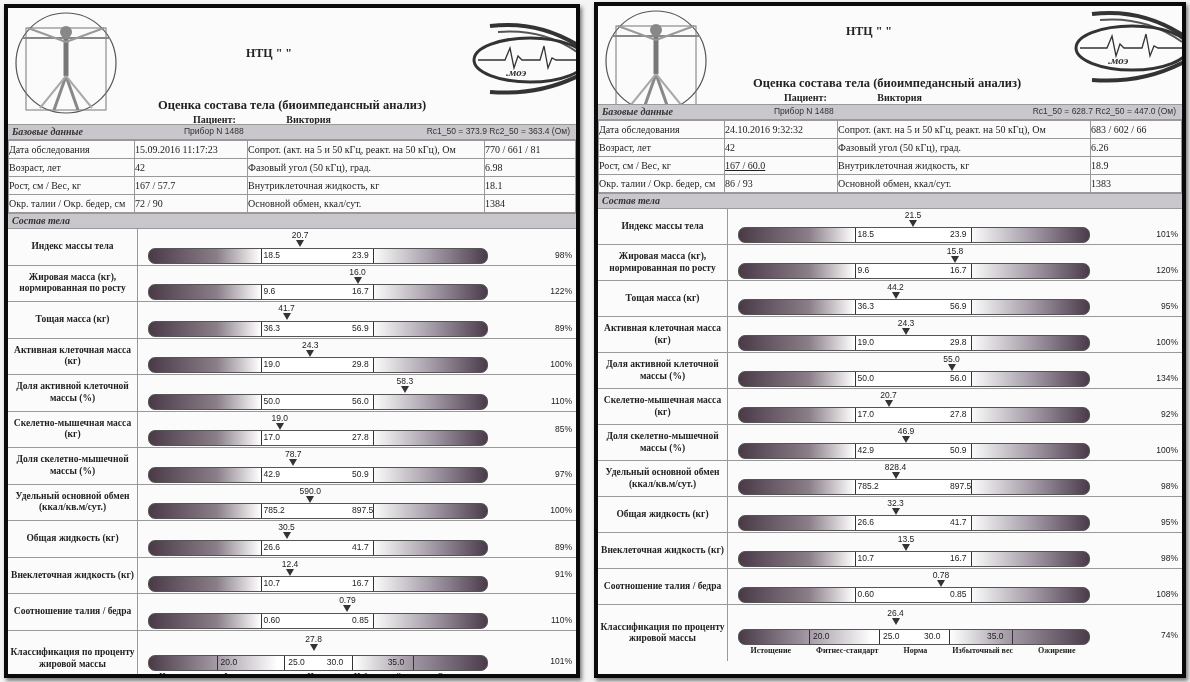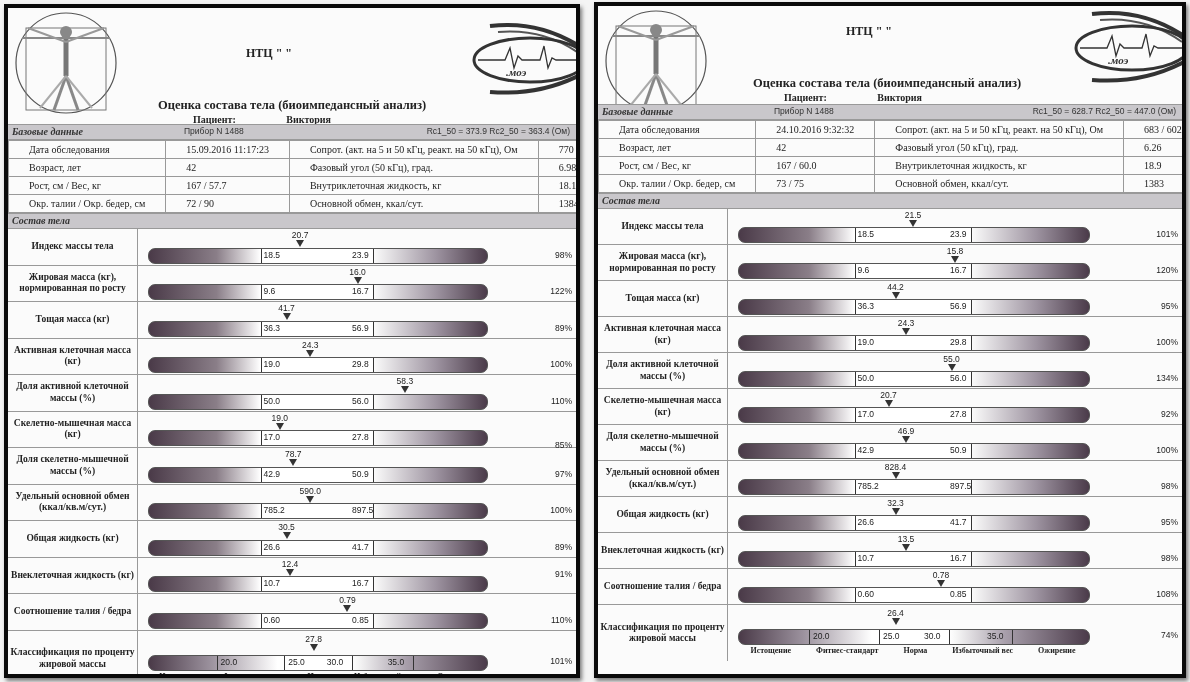--- a/index.html
+++ b/index.html
@@ -21,21 +21,21 @@
   .patient{position:absolute;font-weight:bold;font-size:10px;}
   #panel-left .patient{left:185px;top:106px;}
   #panel-right .patient{left:186px;top:86px;}
   .patient .pname{margin-left:48px;}
   #panel-right .header{height:98px;}
   .bar-head{background:#c9c7cb;height:14px;position:relative;font-size:9.5px;font-family:"Liberation Sans",sans-serif;border-top:1px solid #999;border-bottom:1px solid #999;}
   .bar-head .sec{position:absolute;left:4px;top:1px;font-style:italic;font-weight:bold;font-family:"Liberation Serif",serif;font-size:10px;color:#333;}
   .bar-head .dev{position:absolute;left:176px;top:1px;color:#333;font-size:8.5px;}
   .bar-head .rc{position:absolute;right:6px;top:1px;color:#333;font-size:8.5px;}
   table.base{border-collapse:collapse;width:100%;font-size:10px;}
-  table.base td{border:1px solid #999;padding:1px 20px;height:15px;white-space:nowrap;}
+  table.base td{border:1px solid #999;padding:1px 0;height:15px;white-space:nowrap;}
   table.base td.num{text-align:left;}
   .comp-row{display:flex;border-bottom:1px solid #999;position:relative;}
   .comp-label{width:130px;border-right:1px solid #999;font-weight:bold;font-size:9.5px;text-align:center;display:flex;align-items:center;justify-content:center;line-height:1.2;padding:0 2px;box-sizing:border-box;}
   .comp-chart{flex:1;position:relative;}
   .gbar{position:absolute;left:10px;height:14px;border-radius:7px;border:1px solid #555;overflow:hidden;background:linear-gradient(to right,#4a3a48 0%,#8a7e88 20%,#ffffff 33%,#ffffff 66%,#f8f8f8 67%,#9d93a0 85%,#4b3b4a 100%);}
   .gbar .norm{position:absolute;top:0;bottom:0;background:#fff;border-left:1px solid #333;border-right:1px solid #333;}
   .gbar .lo,.gbar .hi{position:absolute;top:1px;font-size:8.5px;font-family:"Liberation Sans",sans-serif;color:#222;}
   .marker{position:absolute;font-size:8.5px;font-family:"Liberation Sans",sans-serif;text-align:center;width:30px;margin-left:-15px;line-height:9px;}
   .marker .tri{display:block;margin:0 auto;width:0;height:0;border-left:4px solid transparent;border-right:4px solid transparent;border-top:7px solid #333;}
   .pct{position:absolute;right:4px;font-size:8.5px;font-family:"Liberation Sans",sans-serif;}
@@ -194,21 +194,21 @@
       <div class="comp-chart">
         <div class="marker" style="left:141.82px;top:2px">
           <span>19.0</span>
           <span class="tri"></span>
         </div>
         <div class="gbar" style="width:338px;top:18.5px">
           <div class="norm" style="left:111.54px;width:111.54px"></div>
           <span class="lo" style="left:114.54px">17.0</span>
           <span class="hi" style="left:203.08px">27.8</span>
         </div>
-        <div class="pct" style="top:28px">85%</div>
+        <div class="pct" style="top:12px">85%</div>
       </div>
       </div>
       <div class="comp-row" style="height: 35.5px;">
       <div class="comp-label">Доля скелетно-мышечной массы (%)</div>
       <div class="comp-chart">
         <div class="marker" style="left:155.34px;top:2px">
           <span>78.7</span>
           <span class="tri"></span>
         </div>
         <div class="gbar" style="width:338px;top:18.5px">
@@ -357,27 +357,27 @@
           <td class="num" style="width: 90px;">683 / 602 / 66</td>
         </tr>
         <tr>
           <td style="width: 125px;">Возраст, лет</td>
           <td class="num" style="width: 112px;">42</td>
           <td>Фазовый угол (50 кГц), град.</td>
           <td class="num" style="width: 90px;">6.26</td>
         </tr>
         <tr>
           <td style="width: 125px;">Рост, см / Вес, кг</td>
-          <td class="num" style="width: 112px;">167 / 60.0</td>
+          <td class="num" style="width: 112px; text-decoration: underline;">167 / 60.0</td>
           <td>Внутриклеточная жидкость, кг</td>
           <td class="num" style="width: 90px;">18.9</td>
         </tr>
         <tr>
           <td style="width: 125px;">Окр. талии / Окр. бедер, см</td>
-          <td class="num" style="width: 112px;">73 / 75</td>
+          <td class="num" style="width: 112px;">86 / 93</td>
           <td>Основной обмен, ккал/сут.</td>
           <td class="num" style="width: 90px;">1383</td>
         </tr>
       </tbody>
     </table>
   <div class="bar-head">
     <span class="sec">Состав тела</span>
   </div>
   <div class="metrics">
       <div class="comp-row" style="height: 35px;">

